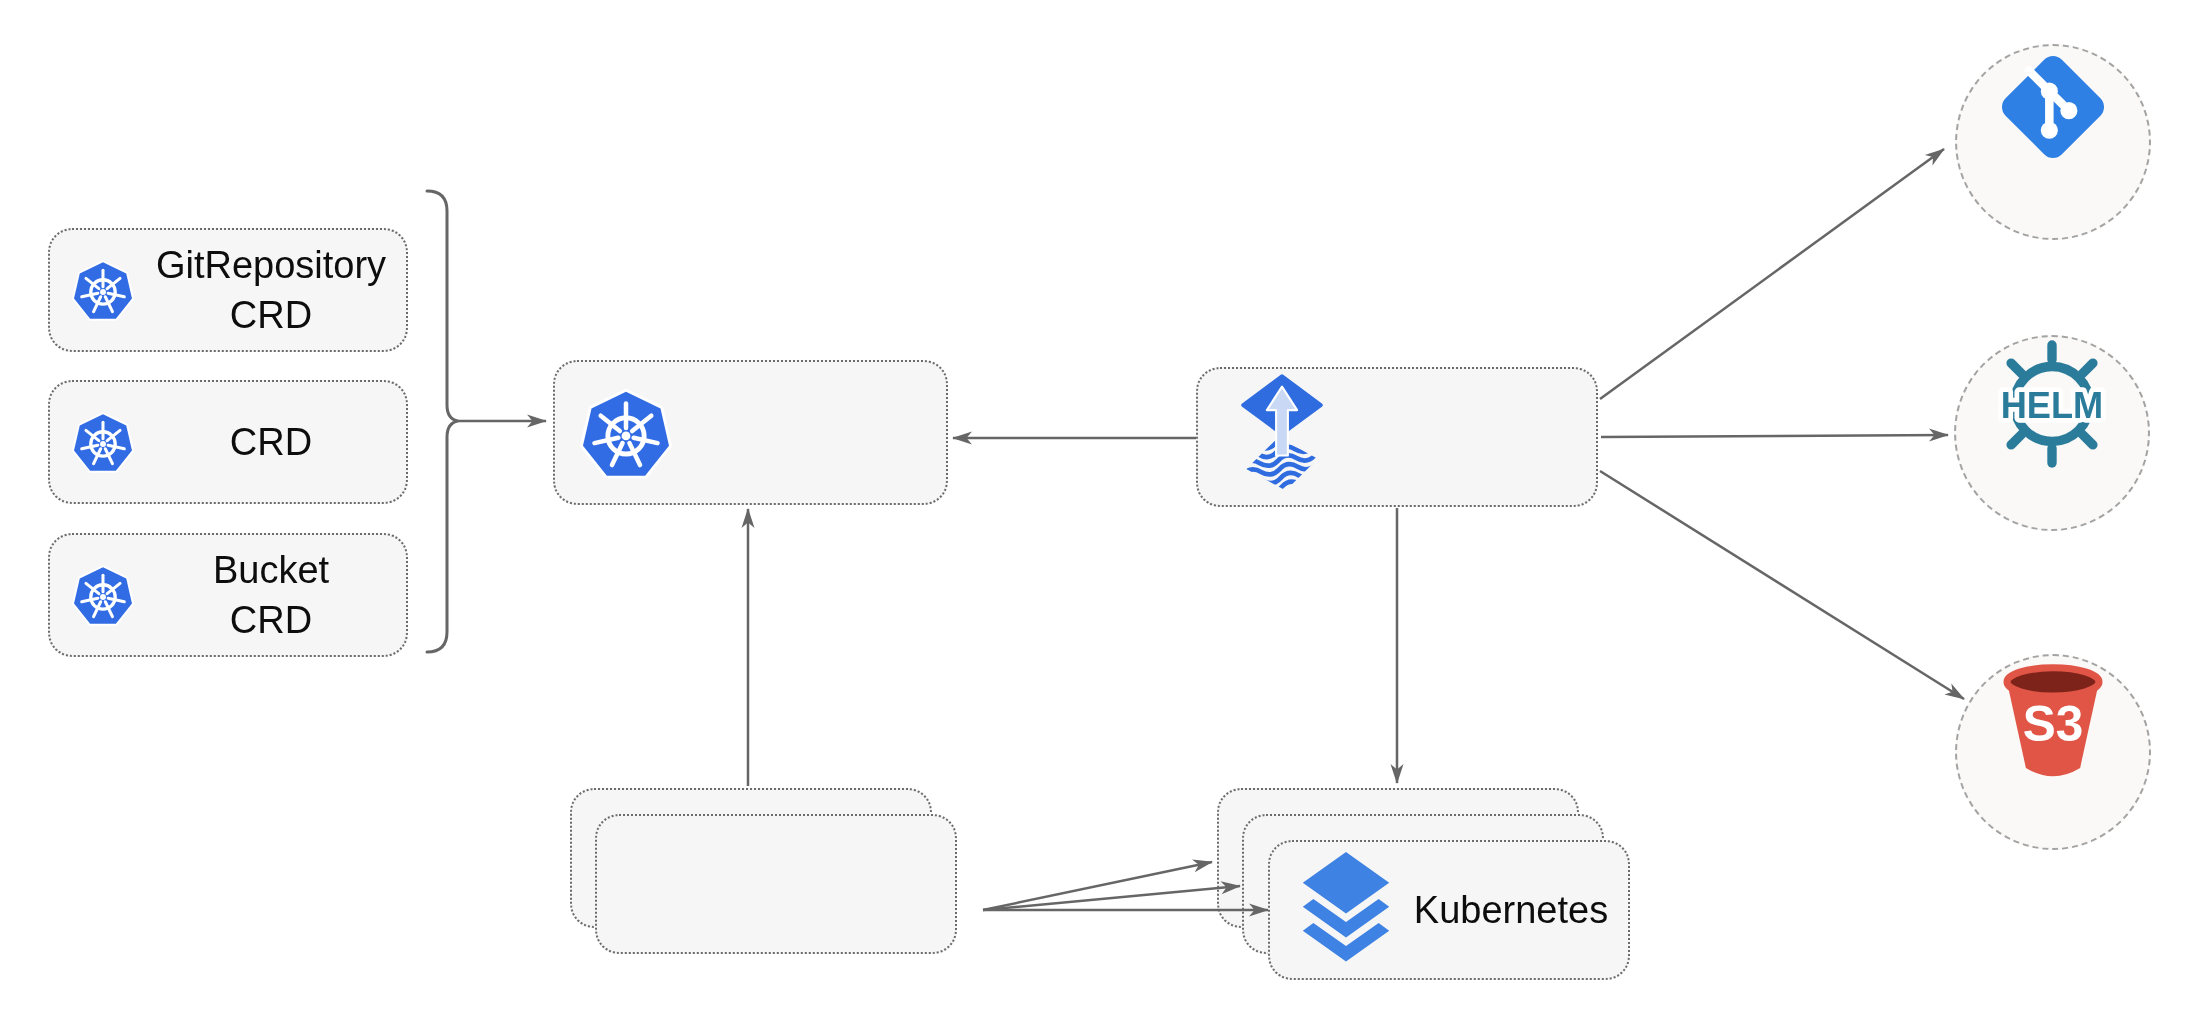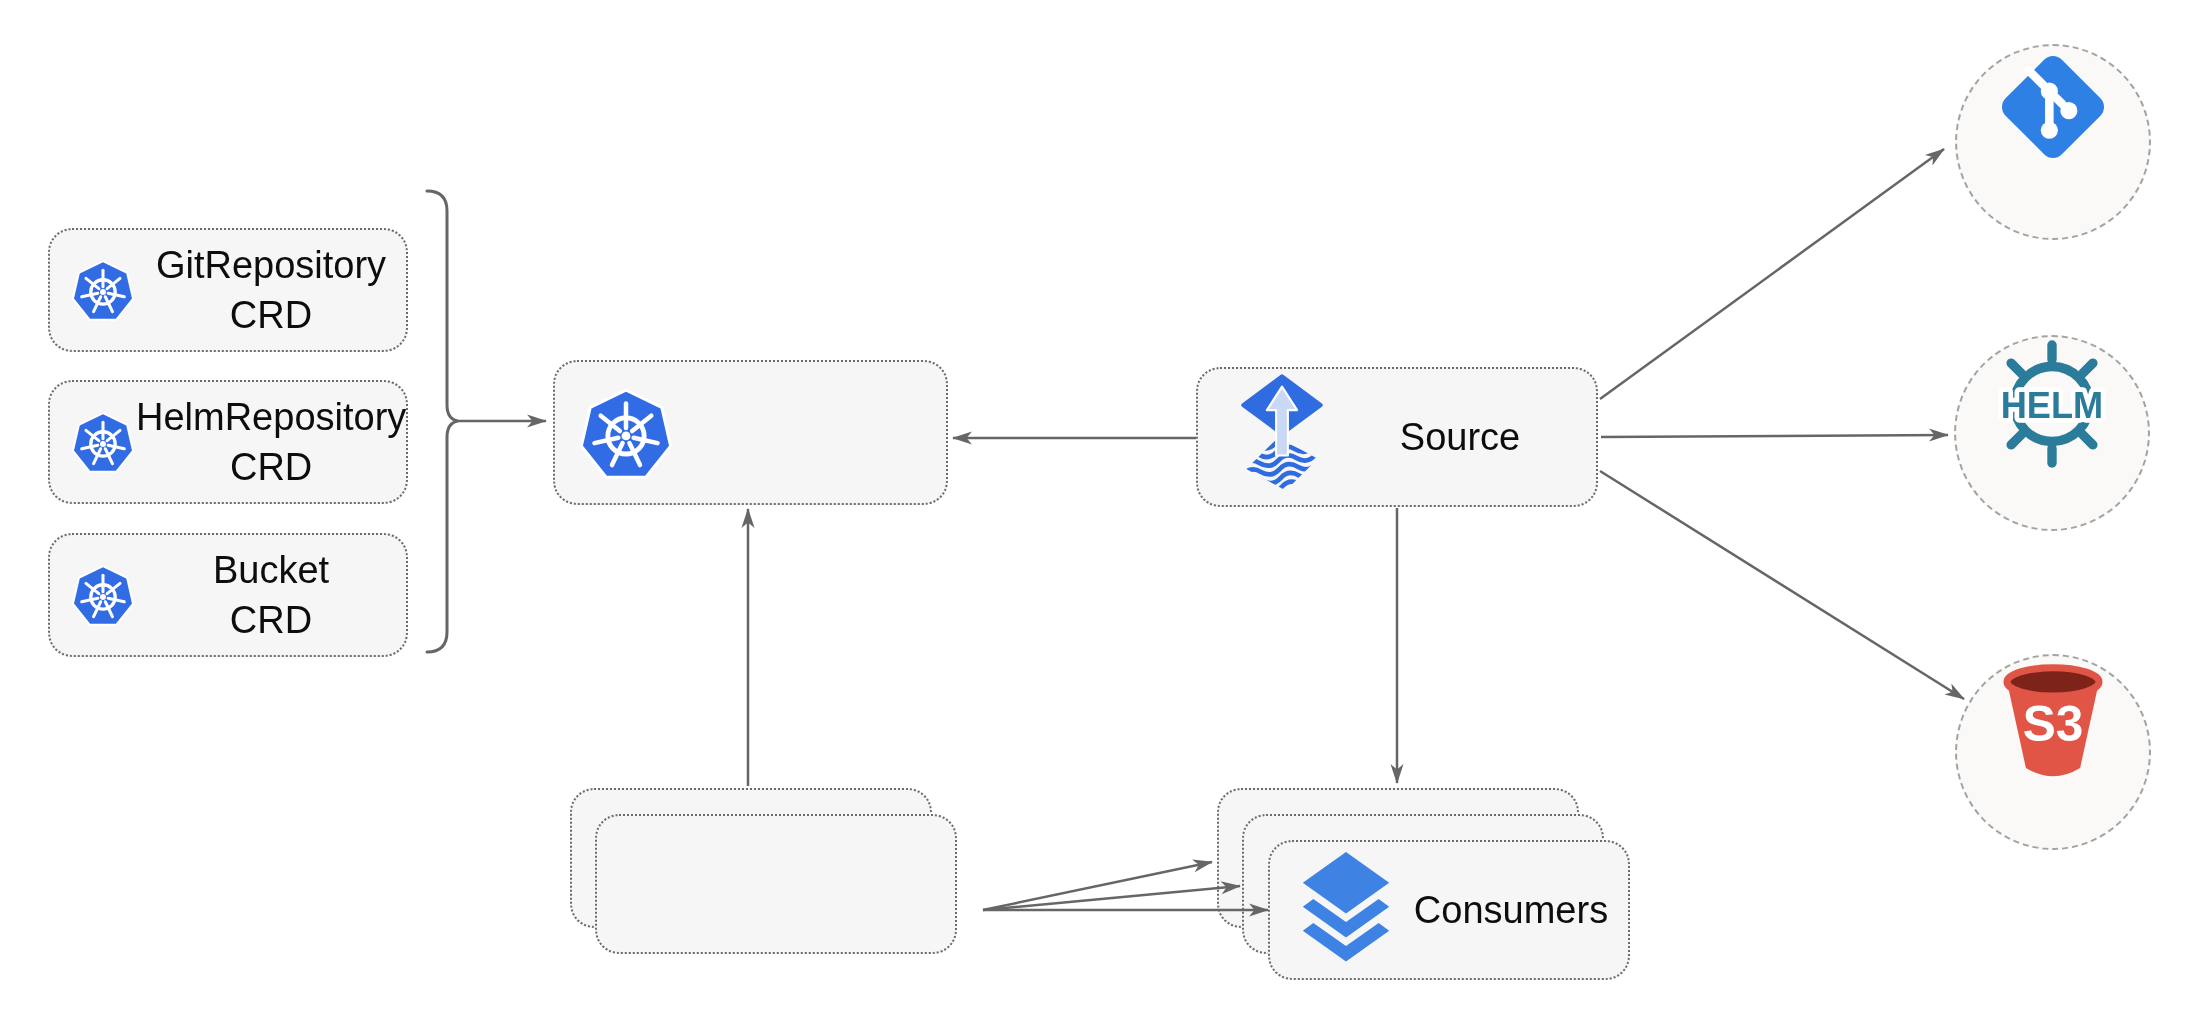--- a/index.html
+++ b/index.html
@@ -82,21 +82,20 @@
             <line x1="56.3" y1="48" x2="75.8" y2="32.4"></line>
           <line x1="57.8" y1="54.8" x2="82.2" y2="60.3"></line>
             <line x1="53.5" y1="60.2" x2="64.3" y2="82.7"></line>
           <line x1="46.5" y1="60.2" x2="35.7" y2="82.7"></line>
             <line x1="42.2" y1="54.8" x2="17.8" y2="60.3"></line>
           <line x1="43.7" y1="48" x2="24.2" y2="32.4"></line>
         </g>
       </svg>
     </span>
     <span class="label">
-      <span class="l1">HelmRepository</span>
       <span class="l2">CRD</span>
     </span>
   </div>
 
   <div class="node" id="crd-bucket">
     <span class="icon-wrap">
       <svg viewBox="0 0 100 100" width="66" height="66">
         <polygon points="50,8 85.2,24.9 93.9,63 69.5,93.5 30.5,93.5 6.1,63 14.8,24.9" fill="var(--kubernetes-blue,#326ce5)" stroke="#ffffff" stroke-width="6" stroke-linejoin="round" paint-order="stroke"></polygon>
         <circle cx="50" cy="53" r="18.5" fill="none" stroke="#fff" stroke-width="5"></circle>
         <circle cx="50" cy="53" r="4.5" fill="#fff"></circle>
@@ -150,40 +149,39 @@
           <path d="M2,92 q11,-9 22,0 t22,0 t22,0 t22,0"></path>
           <path d="M2,102.5 q11,-9 22,0 t22,0 t22,0 t22,0"></path>
           <path d="M2,113 q11,-9 22,0 t22,0 t22,0 t22,0"></path>
           <path d="M2,123.5 q11,-9 22,0 t22,0 t22,0 t22,0"></path>
           <path d="M2,134 q11,-9 22,0 t22,0 t22,0 t22,0"></path>
         </g>
         <polygon points="50,15 32,43 43,43 43,97 57,97 57,43 68,43" fill="var(--flux-arrow-light,#c9d8f4)" stroke="#ffffff" stroke-width="2.5" stroke-linejoin="round"></polygon>
       </svg>
     </span>
     <span class="label big-label">
-      <span class="l1">Source</span>
     </span>
   </div>
 
   <div class="stack-back" id="consumers-back"></div>
   <div class="stack-back" id="consumers-mid"></div>
 
   <div class="stack-back" id="artifacts-back"></div>
   <div class="stack-back" id="artifacts-mid"></div>
   <div class="node" id="artifacts-front">
     <span class="icon-wrap">
       <svg viewBox="0 0 100 126" width="96" height="121">
         <g fill="var(--layers-blue,#3e82e3)">
           <polygon points="50,2 95,34 50,66 5,34"></polygon>
           <path d="M5,59 L50,91 L95,59 L84,51 L50,75 L16,51 Z"></path>
           <path d="M5,84 L50,116 L95,84 L84,76 L50,100 L16,76 Z"></path>
         </g>
       </svg>
     </span>
-    <span class="label big-label">Consumers</span>
+    <span class="label big-label">Kubernetes</span>
   </div>
 
   <div class="io-circle" id="git-circle">
     <span>
       <svg viewBox="0 0 100 100" width="122" height="122">
         <rect x="17.5" y="17.5" width="65" height="65" rx="10" transform="rotate(45 50 50)" fill="var(--git-blue,#2f80e4)"></rect>
         <g stroke="#fff" stroke-width="7" stroke-linecap="round">
           <line x1="30" y1="20" x2="43" y2="33"></line>
           <line x1="47" y1="42" x2="47" y2="63"></line>
           <line x1="52" y1="42" x2="58" y2="48"></line>

